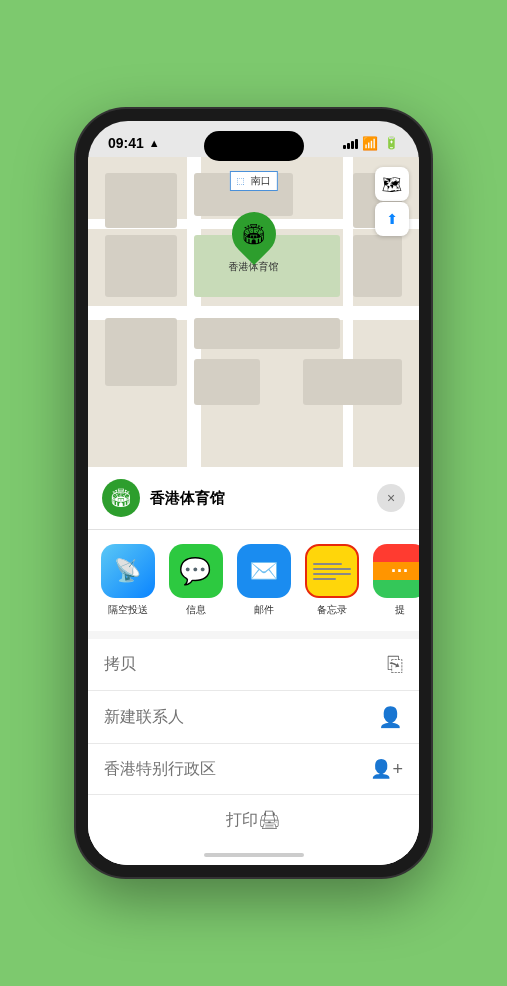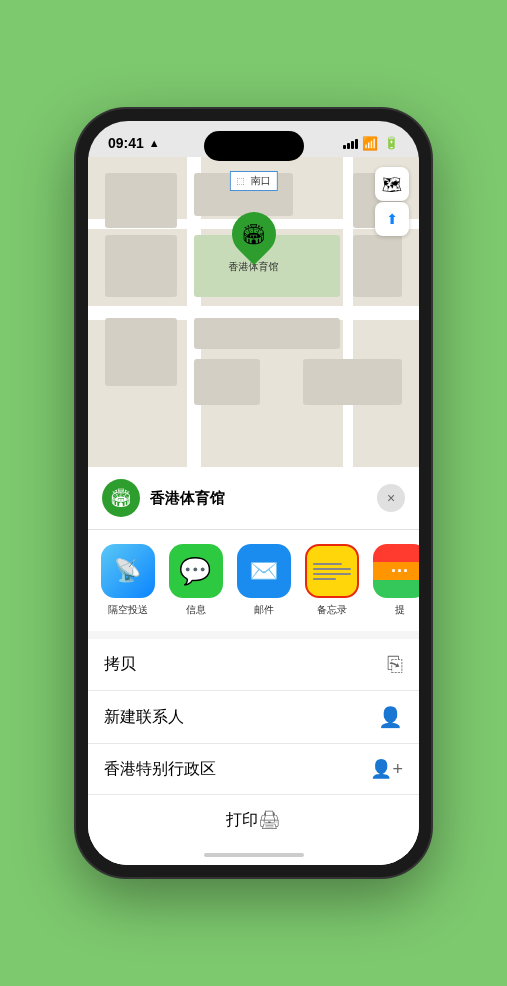--- a/index.html
+++ b/index.html
@@ -283,21 +283,21 @@
       justify-content: space-between;
       padding: 14px 16px;
       border-bottom: 0.5px solid #e8e8e8;
     }
     .action-item:last-child {
       border-bottom: none;
       justify-content: center;
     }
     .action-text {
       font-size: 16px;
-      color: #000000;
+      color: #737373;
       font-family: Liberation Serif, serif;
     }
     .action-icon {
       font-size: 20px;
       color: #666;
     }
     
     .home-indicator {
       height: 20px;
       display: flex;

